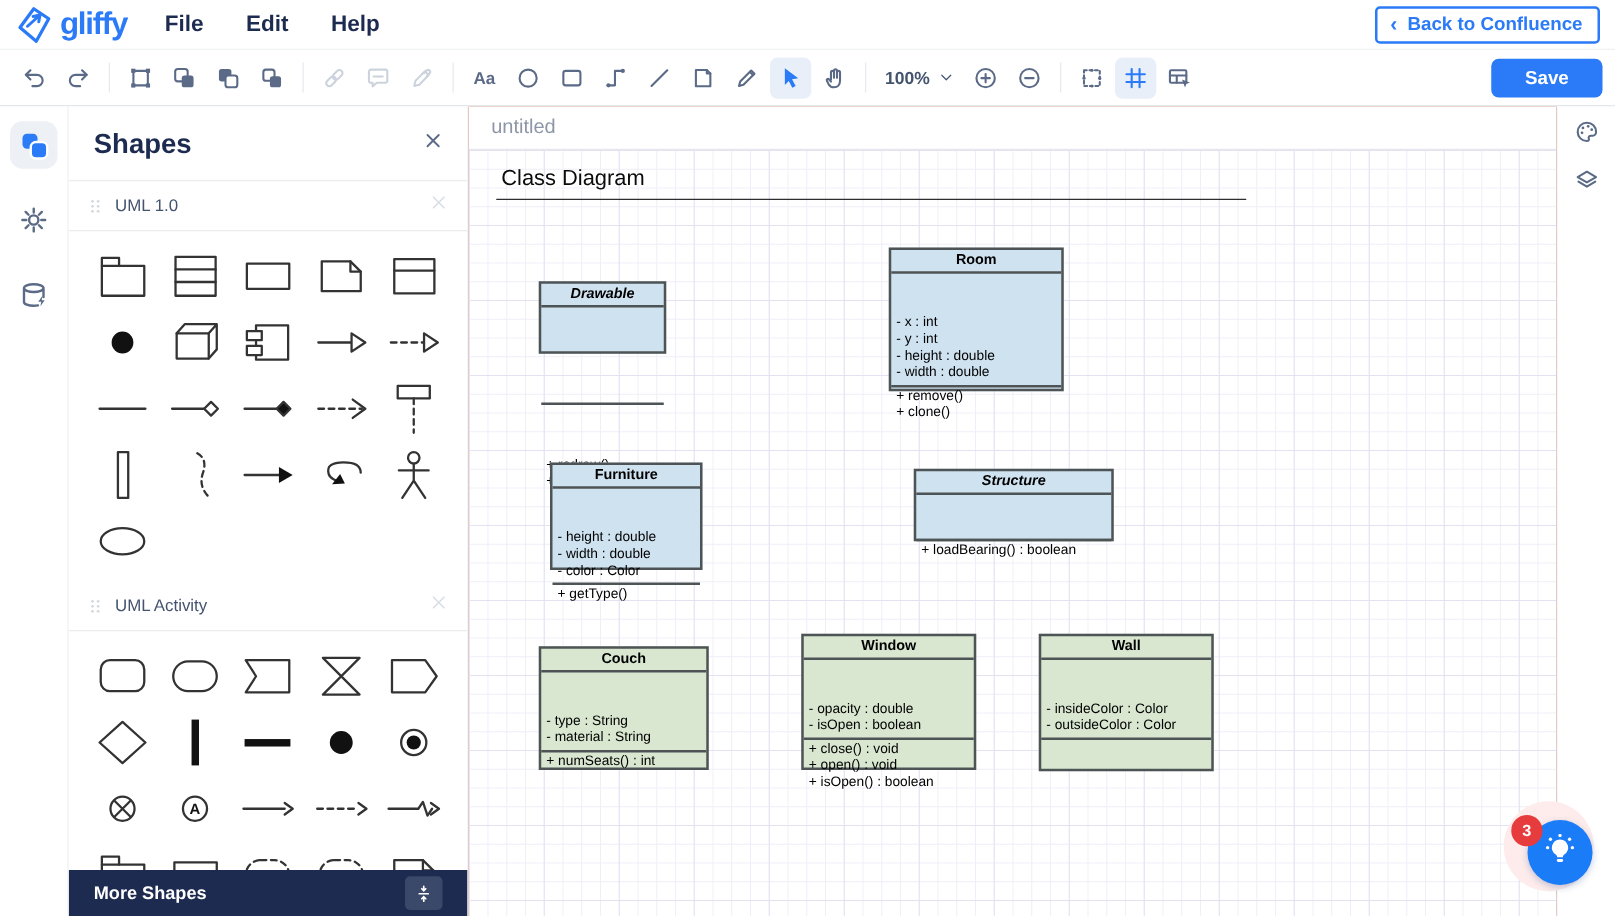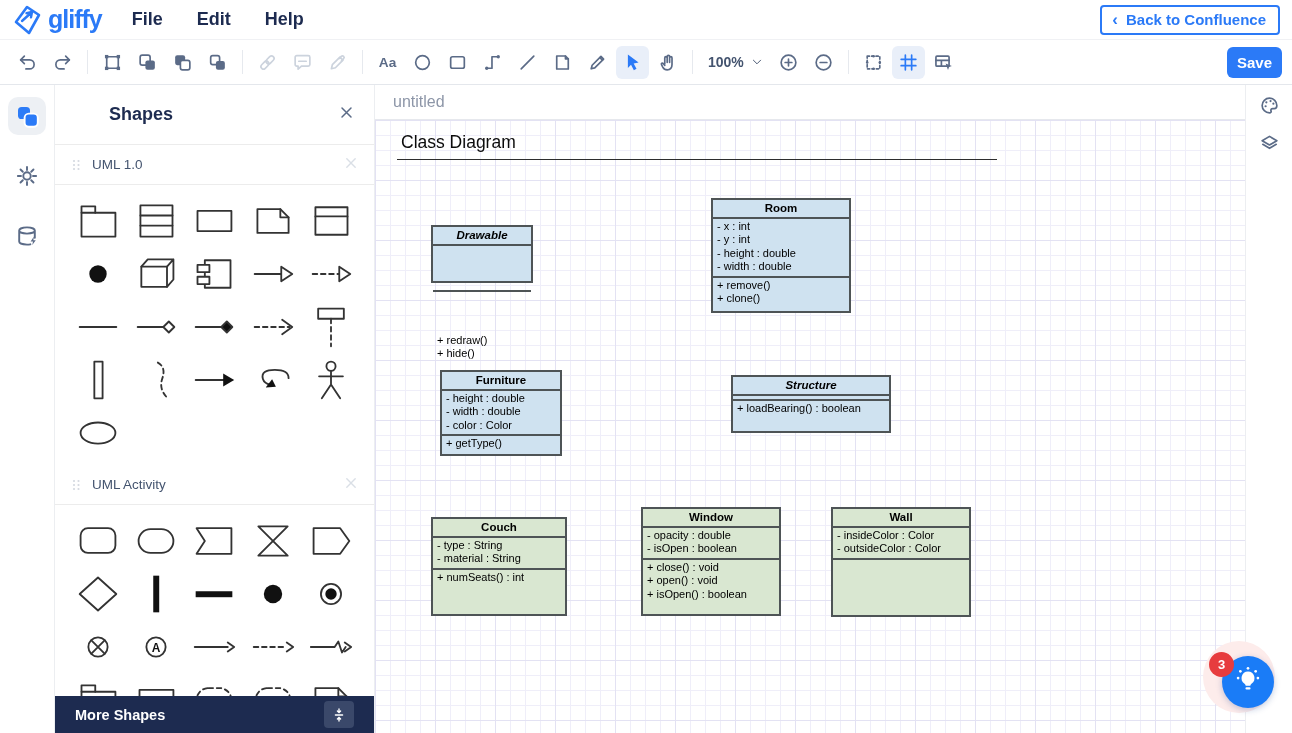--- a/index.html
+++ b/index.html
@@ -24,38 +24,38 @@
   .tb-btn{ width:33px; height:33px; margin:0 1px; border-radius:6px; display:flex;
     align-items:center; justify-content:center; color:#5b6b87; }
   .tb-btn svg{ width:21px; height:21px; }
   .tb-btn.active{ background:#e9eff9; color:#2b7af7; }
   .tb-btn.disabled{ color:#ccd3dd; }
   .tb-sep{ width:1px; height:24px; background:#e6e9ee; margin:0 7px; flex:none;}
   .tb-zoom{ display:flex; align-items:center; gap:7px; padding:0 8px;
     font-size:14px; font-weight:bold; color:#44546f; }
   .tb-zoom svg{ width:12px; height:12px; }
   .save-btn{ margin-left:auto; background:#2b7af7; color:#fff; font-size:15px;
-    font-weight:bold; border:none; border-radius:6px; padding:7px 10px; }
+    font-weight:bold; border:none; border-radius:6px; padding:7px 27px; }
 
   
   .main{ display:flex; height:648px; position:relative; }
 
   .rail{ width:55px; flex:none; border-right:1px solid #eceef1; display:flex;
     flex-direction:column; align-items:center; padding-top:12px; gap:22px; background:#fff;}
   .rail-item{ width:38px; height:38px; border-radius:10px; display:flex;
     align-items:center; justify-content:center; color:#5b6b87; }
   .rail-item.active{ background:#edf0f4; color:#2b7af7; }
   .rail-item svg{ width:24px; height:24px; }
 
   
   .panel{ width:320px; flex:none; background:#fff; border-right:1px solid #eceef1;
     position:relative; display:flex; flex-direction:column; overflow:hidden;}
   .panel-header{ height:60px; flex:none; display:flex; align-items:center;
     padding:0 20px; border-bottom:1px solid #ececec; }
-  .panel-title{ font-size:18px; font-weight:bold; color:#1d2b50;margin-left:34px; }
+  .panel-title{ font-size:22px; font-weight:bold; color:#1d2b50; }
   .panel-close{ margin-left:auto; color:#5b6b87; }
   .panel-close svg{ width:15px; height:15px; }
   .section-header{ height:40px; flex:none; display:flex; align-items:center;
     padding:0 16px; border-bottom:1px solid #ececec; }
   .drag-dots{ color:#d4d9e0; margin-right:9px; display:flex; }
   .section-label{ font-size:13.5px; color:#44546f; }
   .section-close{ margin-left:auto; color:#dadfe6; }
   .section-close svg{ width:14px; height:14px; }
   .shape-grid{ padding:9px 14px; display:grid; grid-template-columns:repeat(5,1fr);
     grid-auto-rows:53px; }
@@ -84,21 +84,21 @@
     background-size:60px 60px,60px 60px,15px 15px,15px 15px; }
   .diagram-title{ position:absolute; left:26px; top:12px; font-size:17.5px; color:#0b0b0b; }
   .title-underline{ position:absolute; left:22px; top:39px; width:600px;
     border-top:1.5px solid #2e2e2e; }
 
   .uml-class{ position:absolute; border:2px solid #4e5456; display:flex;
     flex-direction:column; font-size:11px; color:#000; line-height:13.5px; }
   .uml-title{ flex:none; text-align:center; font-weight:bold; font-size:11.5px;
     padding:2px 2px 1px; border-bottom:2px solid #4e5456; }
   .uml-title.italic{ font-style:italic; }
-  .uml-attrs{ flex:none; padding:1px 4px 2px; border-bottom:2px solid #4e5456; min-height:4px; }
+  .uml-attrs{ flex:none; padding:1px 4px 2px; border-bottom:2px solid #4e5456; min-height:4px;margin-top:32px; }
   .uml-methods{ flex:1; padding:1px 4px 2px; }
 
   
   .right-rail{ width:47px; flex:none; border-left:1px solid #eceef1; background:#fff;
     display:flex; flex-direction:column; align-items:center; padding-top:10px; gap:13px;}
   .rr-item{ color:#5b6b87; } .rr-item svg{ width:21px; height:21px; }
 
   
   .fab-halo{ position:absolute; width:72px; height:72px; border-radius:50%;
     background:#fdeceb; left:1203px; top:641px; z-index:40; }

